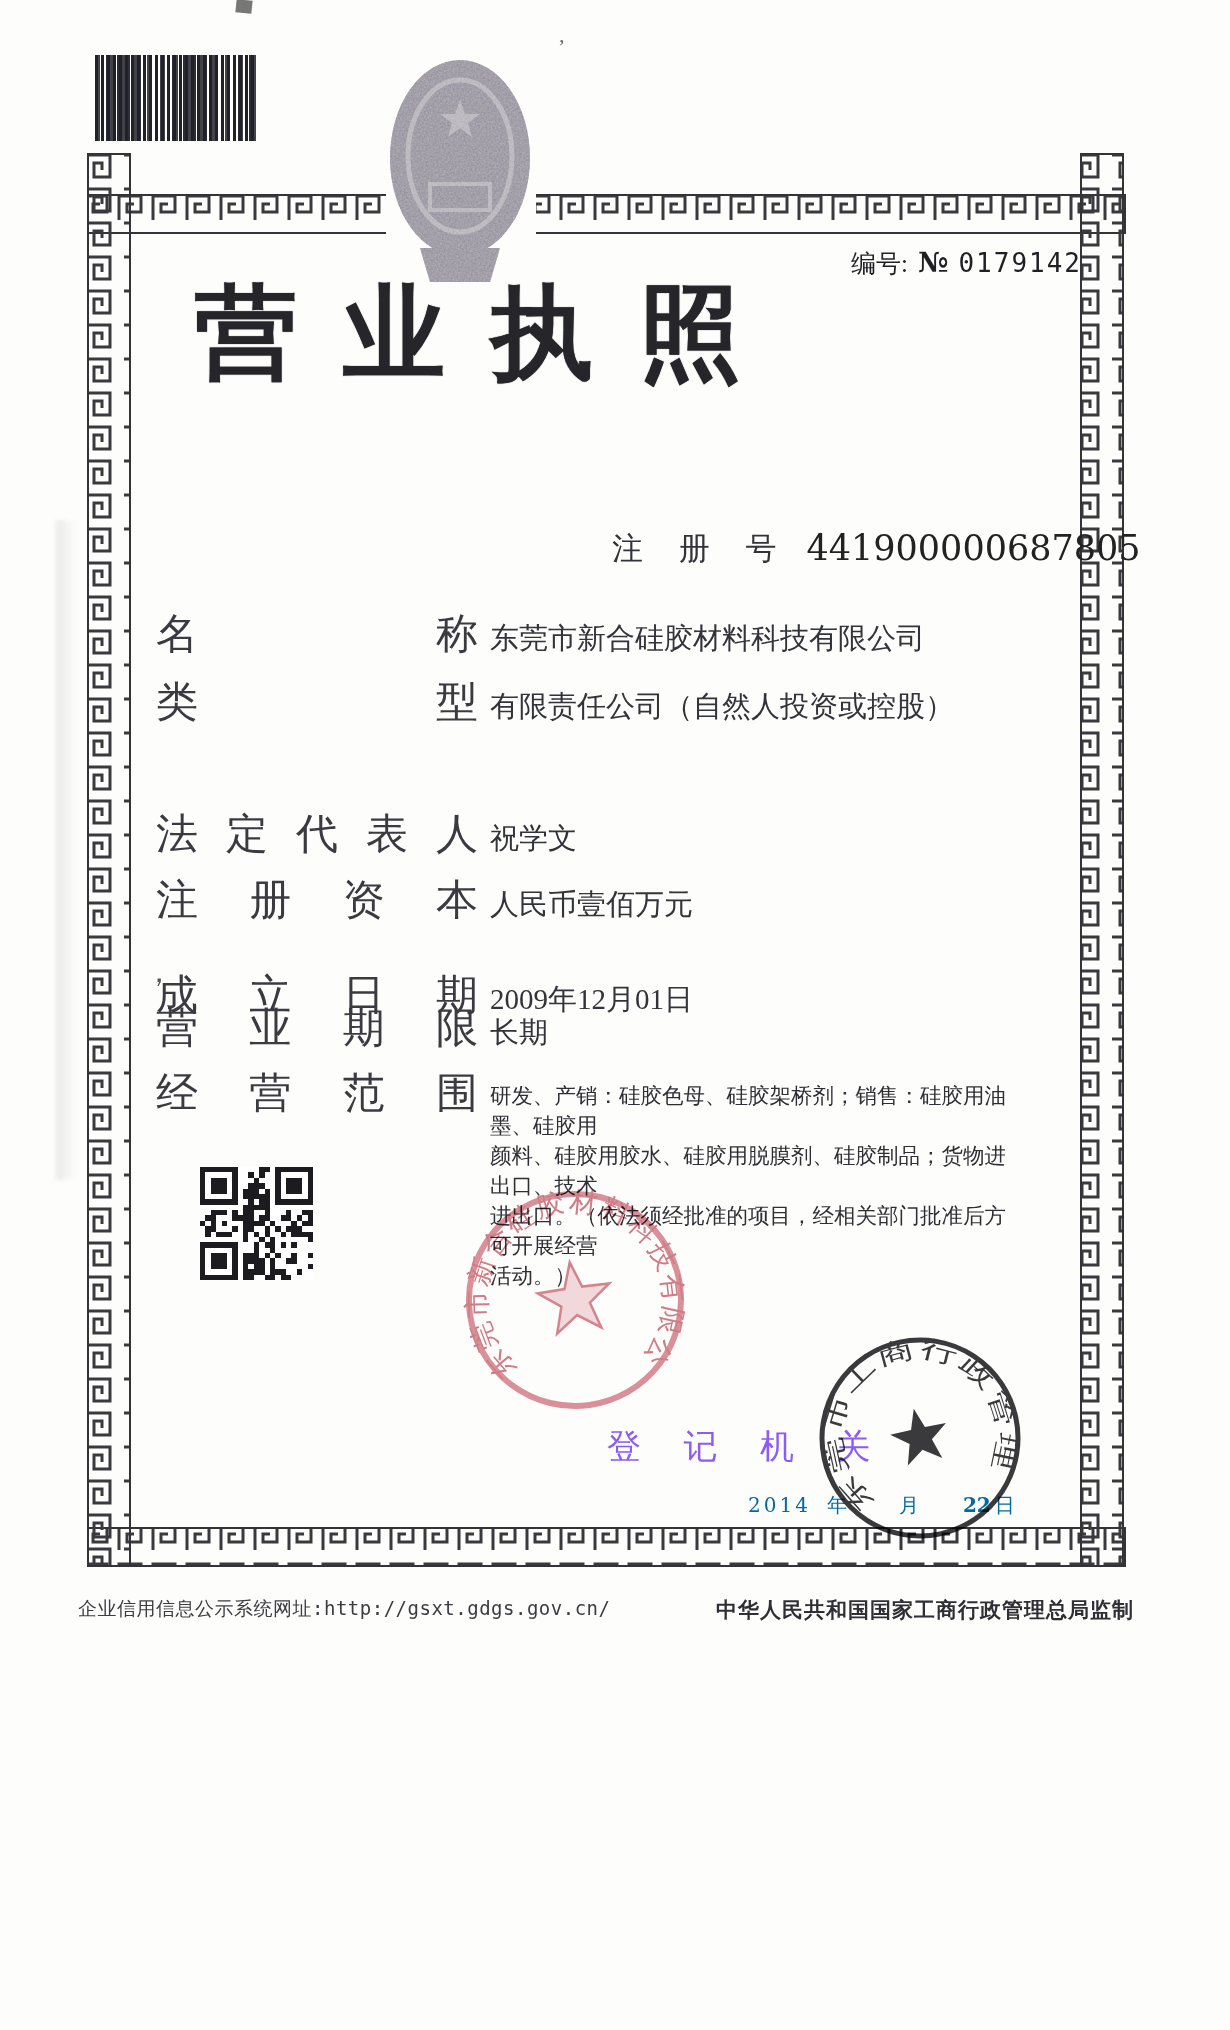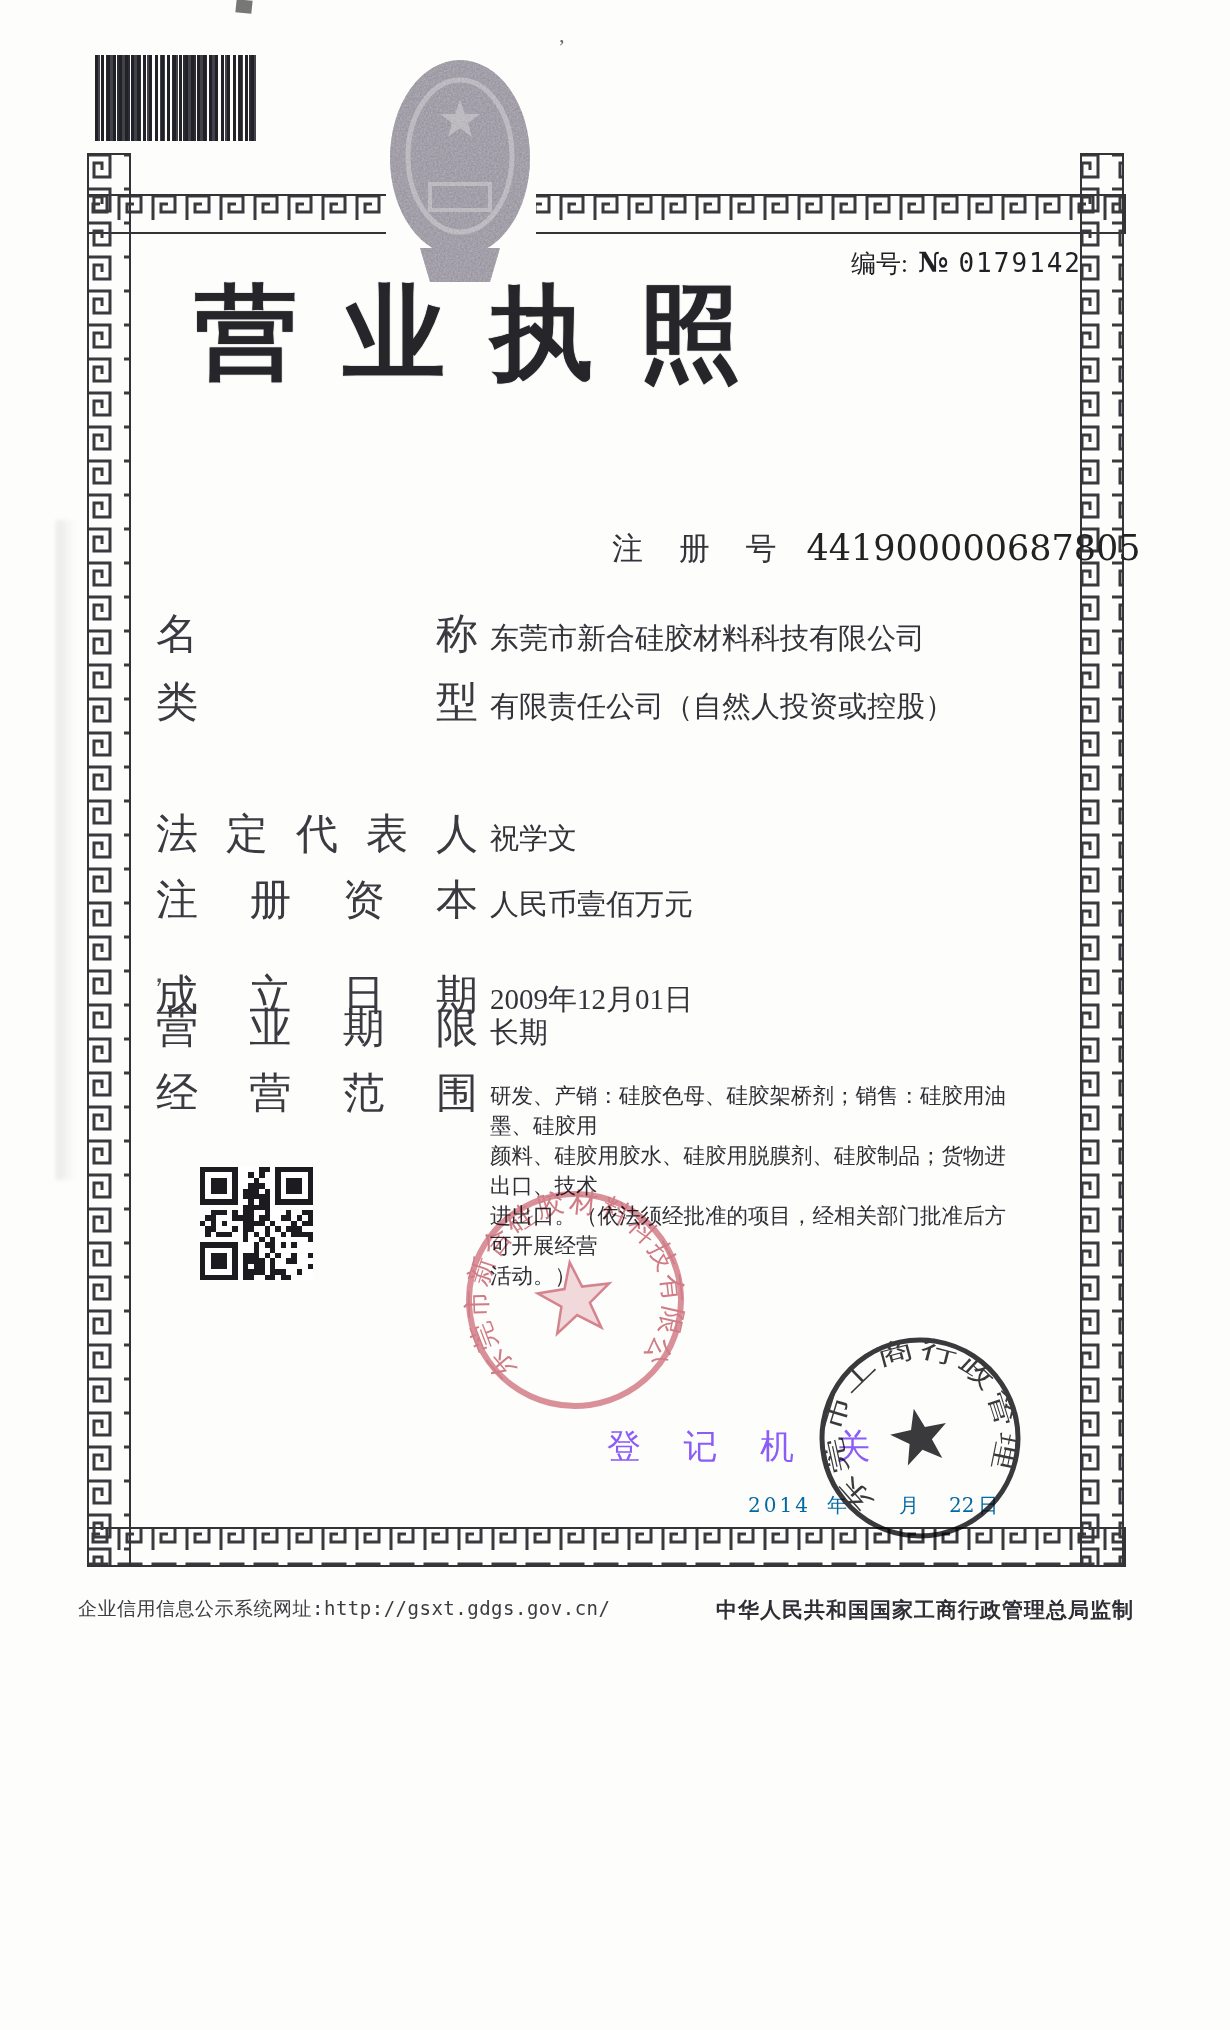--- a/index.html
+++ b/index.html
@@ -56,21 +56,21 @@
   
   .red-seal{left:458px;top:1183px;width:234px;height:234px;opacity:.85;mix-blend-mode:multiply;}
   .blk-seal{left:812px;top:1330px;width:216px;height:216px;opacity:.9;mix-blend-mode:multiply;z-index:6;}
 
   
   .authority{left:607px;top:1424px;font-size:34px;letter-spacing:17px;color:#8b5cf6;white-space:nowrap;}
   .dateline{left:748px;top:1492px;display:flex;align-items:baseline;font-size:20px;color:#0369a1;}
   .dateline .d-year{font-family:"DejaVu Serif",serif;letter-spacing:3px;}
   .dateline .u-year{margin-left:16px;}
   .dateline .u-month{margin-left:52px;}
-  .dateline .d-day{margin-left:30px;font-family:"DejaVu Serif",serif;}
+  .dateline .d-day{margin-left:44px;font-family:"DejaVu Serif",serif;font-weight:bold;}
   .dateline .u-day{margin-left:4px;}
 
   
   .foot-left{left:78px;top:1596px;font-size:19px;color:#3c3c42;font-family:"DejaVu Sans Mono",monospace;letter-spacing:.5px;}
   .foot-right{top:1596px;right:96px;font-size:21px;color:#2e2e34;letter-spacing:1px;font-weight:bold;}
 </style>
 </head>
 <body>
 
 <div class="page">

